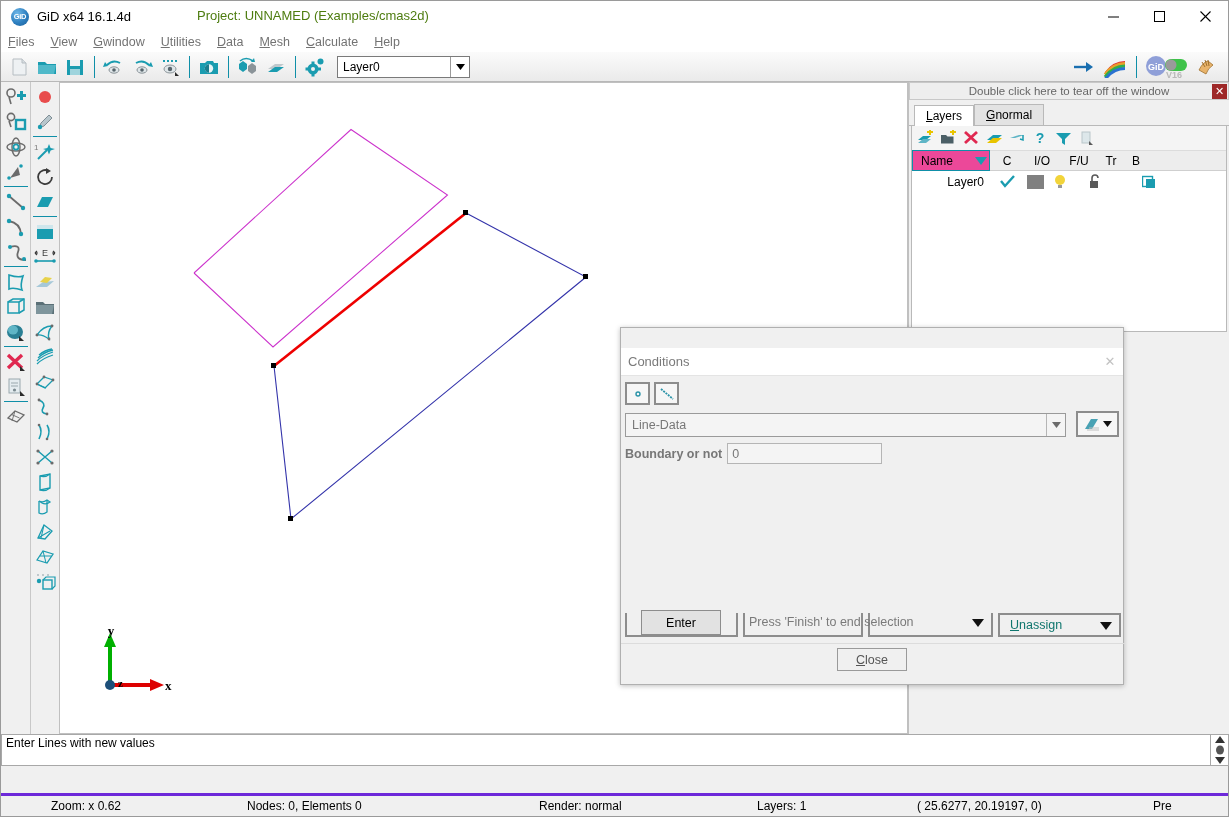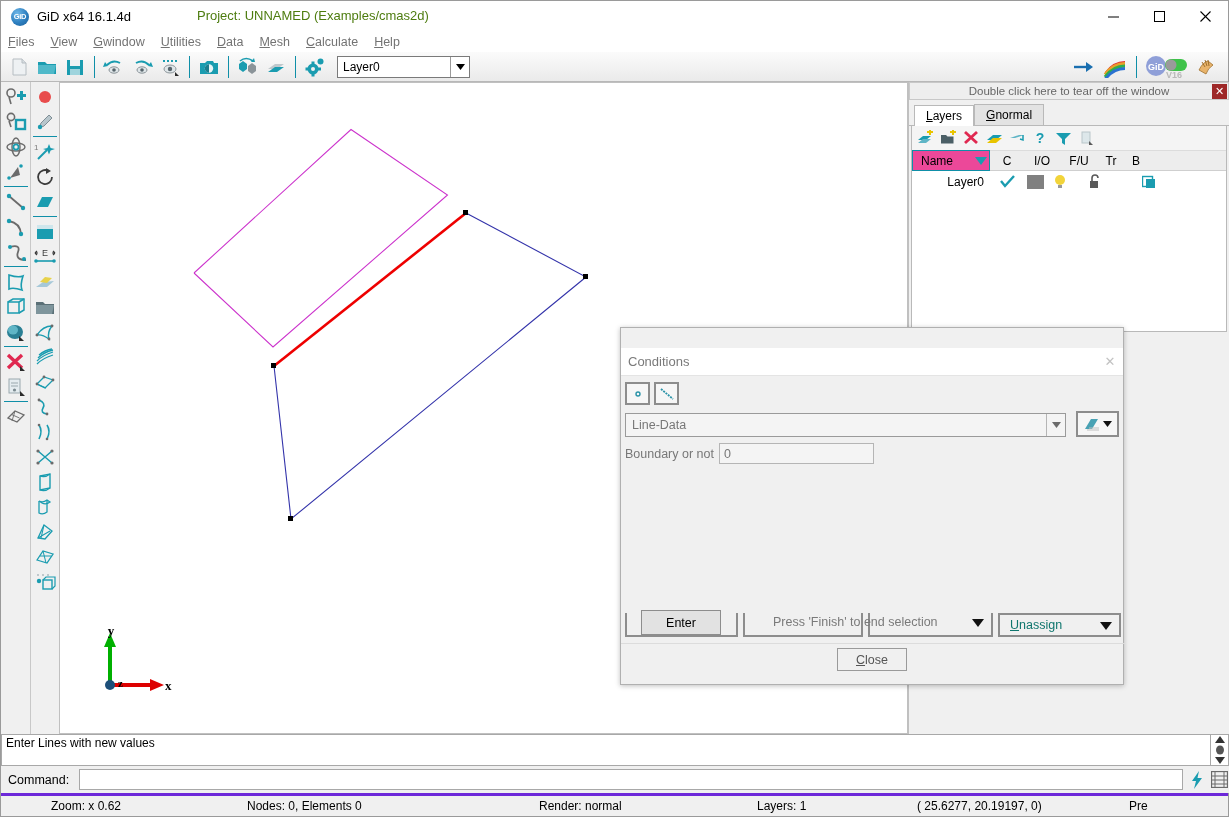--- a/index.html
+++ b/index.html
@@ -179,40 +179,40 @@
   .dlg-combo .arrow {
     position: absolute; right: 0; top: 0; width: 19px; height: 22px;
     border-left: 1px solid #b5b5b5; display: flex; align-items: center; justify-content: center;
   }
   .dlg-hatchbtn {
     margin-left: 10px; width: 43px; height: 26px; border: 2px solid #8d8d8d;
     background: #f6f6f6; display: flex; align-items: center; justify-content: center; gap: 3px;
     cursor: default;
   }
   .dlg-fieldrow { display: flex; align-items: center; padding: 6px 4px 0 4px; }
-  .dlg-label { font-size: 12.5px; color: #777; padding-right: 5px; }
+  .dlg-label { font-size: 12.5px; color: #777; padding-right: 5px; font-weight: bold; }
   .dlg-input {
     width: 155px; height: 21px; border: 1px solid #b5b5b5; background: #f4f4f4;
     font-size: 12.5px; color: #777; display: flex; align-items: center; padding-left: 4px;
   }
   .dlg-bottombar {
     position: absolute; left: 4px; bottom: 47px; width: 496px; height: 24px; display: flex;
   }
   .ghost-btn {
     border: 2px solid #8d8d8d; border-top: none; background: transparent;
     height: 24px;
   }
   .dlg-finish {
     position: absolute; left: 640px; top: 609px; width: 80px; height: 25px;
     border: 1px solid #8d8d8d; background: #e2e2e2;
     display: flex; align-items: center; justify-content: center;
     font-size: 12.5px; color: #000; cursor: default; z-index: 6;
   }
   .dlg-hint {
-    position: absolute; left: 772px; top: 614px; font-size: 12.5px; color: #7a7a7a; z-index: 6;
+    position: absolute; left: 748px; top: 614px; font-size: 12.5px; color: #7a7a7a; z-index: 6;
   }
   .dlg-closebtn {
     position: absolute; left: 216px; bottom: 13px; width: 70px; height: 23px;
     border: 1px solid #9a9a9a; background: #f0f0f0;
     display: flex; align-items: center; justify-content: center;
     font-size: 12.5px; color: #555; cursor: default;
   }
   .dlg-divider {
     position: absolute; left: 0; bottom: 40px; width: 504px; height: 1px; background: #dcdcdc;
   }
@@ -883,38 +883,23 @@
         <path d="M5 0 l5 7 h-10 z" fill="#333"></path>
       </svg>
     <svg width="10" height="10" viewBox="0 0 10 10">
         <ellipse cx="5" cy="5" rx="4" ry="4.5" fill="#555"></ellipse>
       </svg>
     <svg width="10" height="7" viewBox="0 0 10 7">
         <path d="M5 7 l5 -7 h-10 z" fill="#333"></path>
       </svg>
   </div>
 
-  <div class="cmdrow">
-    <div class="cmd-label">Command:</div>
-    <div class="cmd-input"></div>
-    <div class="cmd-icon">
-      <svg width="14" height="18" viewBox="0 0 14 18">
-          <path d="M9 0 l-7 10 h4 l-2 8 l8 -11 h-4.5 z" fill="#1a9cb0"></path>
-        </svg>
-    </div>
-    <div class="cmd-icon">
-      <svg width="17" height="17" viewBox="0 0 17 17">
-          <rect x="0.5" y="0.5" width="16" height="16" fill="none" stroke="#6b6b6b" stroke-width="1.3"></rect>
-          <path d="M4 1 v15 M13 1 v15 M1 5 h15 M1 9 h15 M1 13 h15" stroke="#6b6b6b" stroke-width="1"></path>
-        </svg>
-    </div>
-  </div>
 
   <div class="statusbar">
     <div class="st" style="left:50px">Zoom: x 0.62</div>
     <div class="st" style="left:246px">Nodes: 0, Elements 0</div>
     <div class="st" style="left:538px">Render: normal</div>
     <div class="st" style="left:756px">Layers: 1</div>
     <div class="st" style="left:916px">(  25.6277,  20.19197,  0)</div>
-    <div class="st" style="left:1128px">Pre</div>
+    <div class="st" style="left:1152px">Pre</div>
   </div>
 
 </div>
 
 </body></html>

